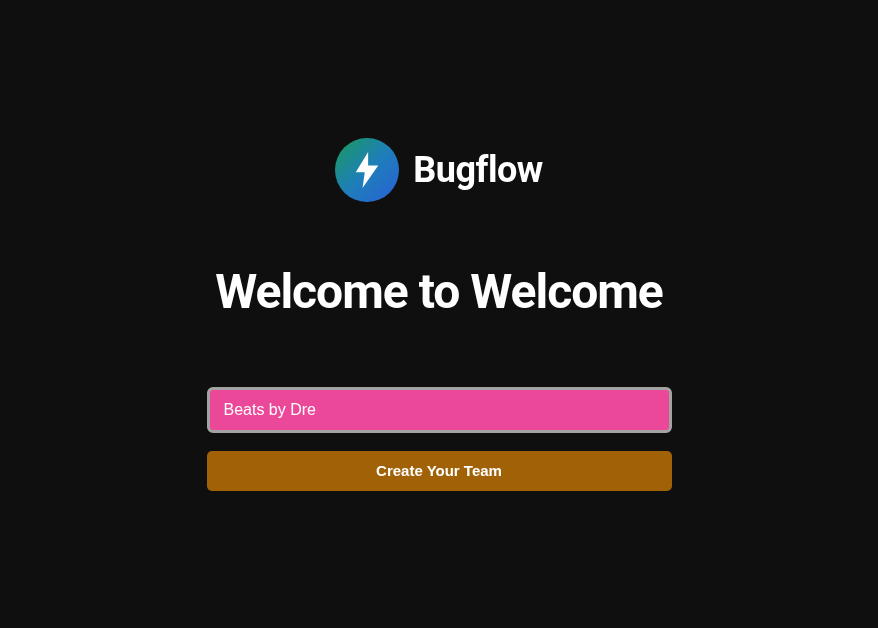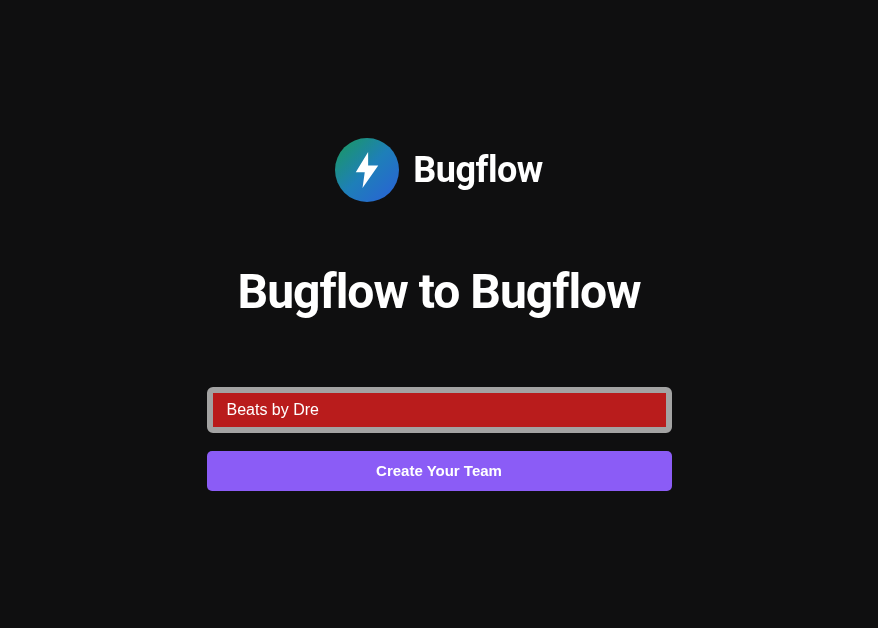--- a/index.html
+++ b/index.html
@@ -69,34 +69,34 @@
       display: block;
       font-size: 14px;
       font-weight: 400;
       color: #e5e5e5;
       margin-bottom: 10px;
     }
     
     .input {
       width: 100%;
       height: 46px;
-      background-color: #b91c1c;
-      border: 6px solid #a3a3a3;
+      background-color: #ec4899;
+      border: 3px solid #a3a3a3;
       border-radius: 6px;
       padding: 0 14px;
       font-size: 16px;
       color: #ffffff;
       outline: none;
       margin-bottom: 18px;
     }
     
     .button {
       width: 100%;
       height: 40px;
-      background-color: #8b5cf6;
+      background-color: #a16207;
       border: none;
       border-radius: 5px;
       color: #ffffff;
       font-size: 15px;
       font-weight: 600;
       cursor: pointer;
     }
   </style>
 </head>
 <body>
@@ -105,20 +105,20 @@
 
   <div class="logo-row">
     <div class="logo-circle">
       <svg width="28" height="36" viewBox="0 0 24 32" fill="none">
         <path d="M13 0 L2 18 L10 18 L8 32 L22 12 L13 12 Z" fill="#ffffff"></path>
       </svg>
     </div>
     <div class="logo-text">Bugflow</div>
   </div>
 
-  <h1 class="heading">Bugflow to Bugflow</h1>
+  <h1 class="heading">Welcome to Welcome</h1>
 
   <form class="form">
     <input type="text" class="input" value="Beats by Dre" style="">
     <button type="button" class="button">Create Your Team</button>
   </form>
 
 </div>
 
 </body></html>

